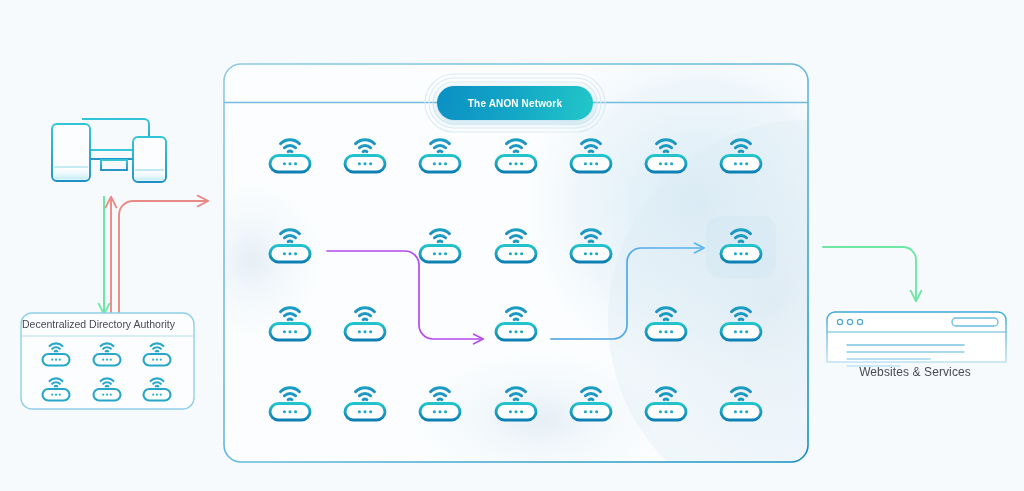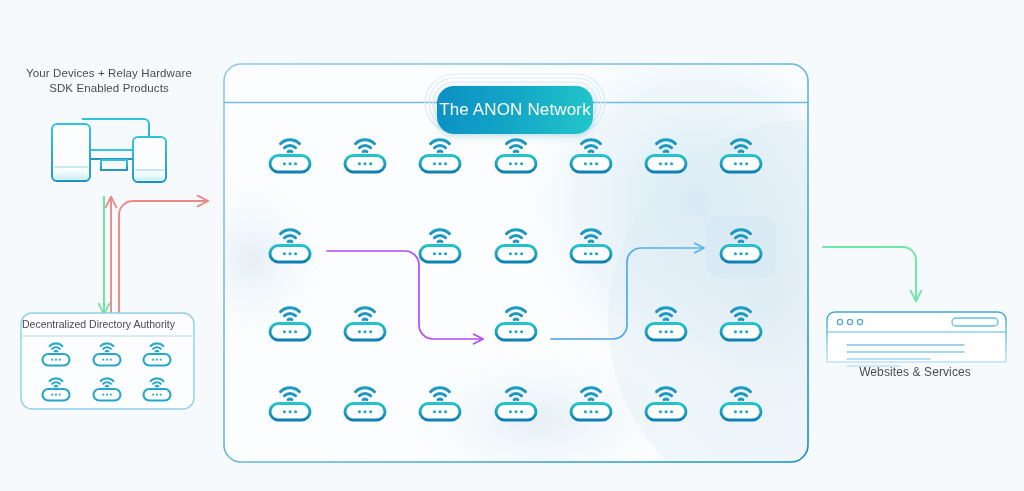--- a/index.html
+++ b/index.html
@@ -15,26 +15,27 @@
     position:absolute;text-align:center;color:#4a4a52;
     font-size:11.5px;line-height:15px;letter-spacing:.1px;white-space:pre-line;
   }
   #devices-label{left:0;top:66px;width:218px;}
   #websites-label{left:820px;top:365px;width:190px;font-size:12px;}
   #dda-title{
     position:absolute;left:22px;top:318px;width:172px;text-align:left;
     font-size:10.5px;color:#4a4a52;
   }
   #anon-pill{
-    position:absolute;left:437px;top:86px;width:156px;height:48px;
+    position:absolute;left:437px;top:86px;width:156px;height:34px;
     border-radius:17px;
     background:linear-gradient(100deg,#0b8fc4 0%,#13a6c6 48%,#22c7c9 100%);
-    color:#fff;font-size:17px;display:flex;align-items:center;
+    color:#fff;font-size:10px;display:flex;align-items:center;
     justify-content:center;letter-spacing:.15px;
     box-shadow:0 2px 7px rgba(20,140,180,.28);
+    font-weight:bold;
   }
 </style>
 </head>
 <body>
 
 <div id="stage">
 
   <svg viewBox="0 0 1024 491">
     <defs>
       <linearGradient id="gNodeBody" x1="0" y1="0" x2="0" y2="1">
@@ -210,17 +211,15 @@
       <rect x="952" y="318" width="46" height="8" rx="4" fill="none" stroke="#6bbcdf" stroke-width="1.3"></rect>
       <line x1="847" y1="345" x2="964" y2="345" stroke="#7cc3e2" stroke-width="1.5" stroke-linecap="round"></line>
       <line x1="847" y1="352" x2="964" y2="352" stroke="#8ecbe6" stroke-width="1.5" stroke-linecap="round"></line>
       <line x1="847" y1="359" x2="930" y2="359" stroke="#a3d6ec" stroke-width="1.5" stroke-linecap="round"></line>
       <line x1="847" y1="366" x2="900" y2="366" stroke="#c0e3f3" stroke-width="1.5" stroke-linecap="round"></line>
     </g>
   </svg>
 
   <div id="anon-pill">The ANON Network</div>
 
-  <div class="lbl" id="devices-label">Your Devices + Relay Hardware
-SDK Enabled Products</div>
   <div id="dda-title">Decentralized Directory Authority</div>
   <div class="lbl" id="websites-label">Websites &amp; Services</div>
 </div>
 
 </body></html>

